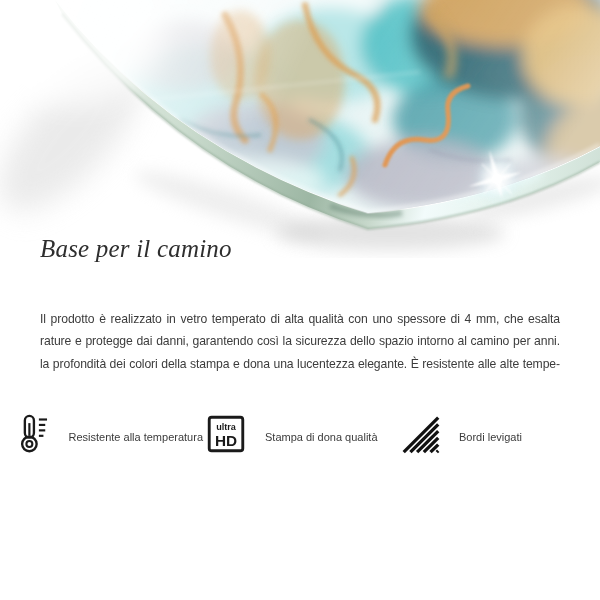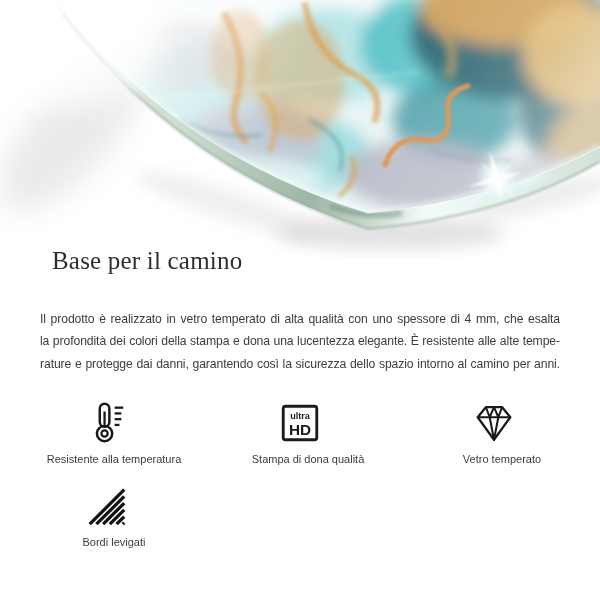--- a/index.html
+++ b/index.html
@@ -6,21 +6,21 @@
   .canvas{position:relative;width:600px;height:600px;background:#ffffff;overflow:hidden;
           font-family:"Liberation Sans",sans-serif;color:#3a3a3a;}
   .hero{position:absolute;left:0;top:0;width:600px;height:258px;pointer-events:none;}
   .title{position:absolute;left:40px;top:232px;font-family:"Liberation Serif",serif;
          font-weight:400;font-size:25px;line-height:34px;color:#2e2e2e;letter-spacing:0.2px;}
   .desc{position:absolute;left:40px;top:308px;width:520px;font-size:12.2px;
         line-height:22.3px;color:#3c3c3c;letter-spacing:-0.1px;}
   .desc-line{text-align:justify;text-align-last:justify;white-space:normal;}
   .features{position:absolute;left:0;top:400px;width:600px;display:grid;
             grid-template-columns:repeat(3,194px);justify-content:center;row-gap:16px;}
-  .feature{display:flex;flex-direction:column;align-items:center;height:67px;}
+  .feature{display:flex;flex-direction:row;align-items:center;height:67px;}
   .feature .icon{width:46px;height:46px;display:block;}
   .feature .label{margin-top:7px;font-size:11px;line-height:13px;color:#3b3b3b;
                   white-space:nowrap;text-align:center;padding-left:16px;}
   .uhd-top{font-family:"Liberation Sans",sans-serif;font-weight:bold;font-size:9.5px;}
   .uhd-bottom{font-family:"Liberation Sans",sans-serif;font-weight:bold;font-size:16px;}
 </style>
 </head>
 <body>
 
 <div class="canvas">
@@ -125,28 +125,28 @@
 
     <g transform="translate(497,179)">
       <circle r="20" fill="#cfeef5" opacity="0.35" filter="url(#b5)"></circle>
       <circle r="14" fill="#ffffff" opacity="0.85" filter="url(#b5)"></circle>
       <path d="M-15,-15 L15,15 M-13,15 L13,-15" stroke="#ffffff" stroke-width="1.5" opacity="0.6" filter="url(#b1)"></path>
       <path d="M0,-30 L3,-3 L26,0 L3,3 L0,20 L-3,3 L-30,0 L-3,-3 Z" fill="#ffffff" opacity="0.95" filter="url(#b1)" transform="rotate(-15)"></path>
       <circle r="5" fill="#ffffff"></circle>
     </g>
   </svg>
 
-  <h1 class="title" style="margin:12px;font-weight:400;">
+  <h1 class="title" style="margin:0;font-weight:400;font-style:italic;">
     <div>Base per il camino</div>
   </h1>
 
   <div class="desc">
     <div class="desc-line">Il prodotto è realizzato in vetro temperato di alta qualità con uno spessore di 4 mm, che esalta</div>
+    <div class="desc-line">rature e protegge dai danni, garantendo così la sicurezza dello spazio intorno al camino per anni.</div>
     <div class="desc-line">la profondità dei colori della stampa e dona una lucentezza elegante. È resistente alle alte tempe-</div>
-    <div class="desc-line">rature e protegge dai danni, garantendo così la sicurezza dello spazio intorno al camino per anni.</div>
   </div>
 
   <div class="features">
 
     <div class="feature">
       <svg class="icon" viewBox="0 0 48 48">
         <g fill="none" stroke="#1a1a1a">
           <rect x="17.5" y="4" width="10" height="24" rx="5" stroke-width="2.6"></rect>
           <circle cx="22.5" cy="35" r="8" stroke-width="2.6"></circle>
           <circle cx="22.5" cy="35" r="3.3" stroke-width="2.3"></circle>
@@ -165,31 +165,20 @@
     <div class="feature">
       <svg class="icon" viewBox="0 0 48 48">
         <rect x="6.5" y="6.5" width="35" height="35" rx="2.5" fill="none" stroke="#1a1a1a" stroke-width="3"></rect>
         <text class="uhd-top" x="24" y="19.5" text-anchor="middle" fill="#1a1a1a">ultra</text>
         <text class="uhd-bottom" x="24" y="36" text-anchor="middle" fill="#1a1a1a">HD</text>
       </svg>
       <div class="label">Stampa di dona qualità</div>
     </div>
 
 
-    <div class="feature">
-      <svg class="icon" viewBox="0 0 48 48">
-        <g fill="none" stroke="#1a1a1a" stroke-linejoin="round">
-          <path d="M15.5,7.5 L32.5,7.5 L41,18 L24,41.5 L7,18 Z" stroke-width="2.4"></path>
-          <line x1="7" y1="18" x2="41" y2="18" stroke-width="2.1"></line>
-          <path d="M15.5,7.5 L19.5,18 L24,7.5 L28.5,18 L32.5,7.5" stroke-width="2.1"></path>
-          <path d="M19.5,18 L24,41.5 L28.5,18" stroke-width="2.1"></path>
-        </g>
-      </svg>
-      <div class="label">Vetro temperato</div>
-    </div>
 
     <div class="feature">
       <svg class="icon" viewBox="0 0 48 48">
         <g stroke="#111111" stroke-width="3.4" stroke-linecap="butt">
           <line x1="7" y1="43" x2="43" y2="7"></line>
           <line x1="14" y1="43" x2="43" y2="14"></line>
           <line x1="21" y1="43" x2="43" y2="21"></line>
           <line x1="28" y1="43" x2="43" y2="28"></line>
           <line x1="35" y1="43" x2="43" y2="35"></line>
           <line x1="41.5" y1="43" x2="43" y2="41.5"></line>

